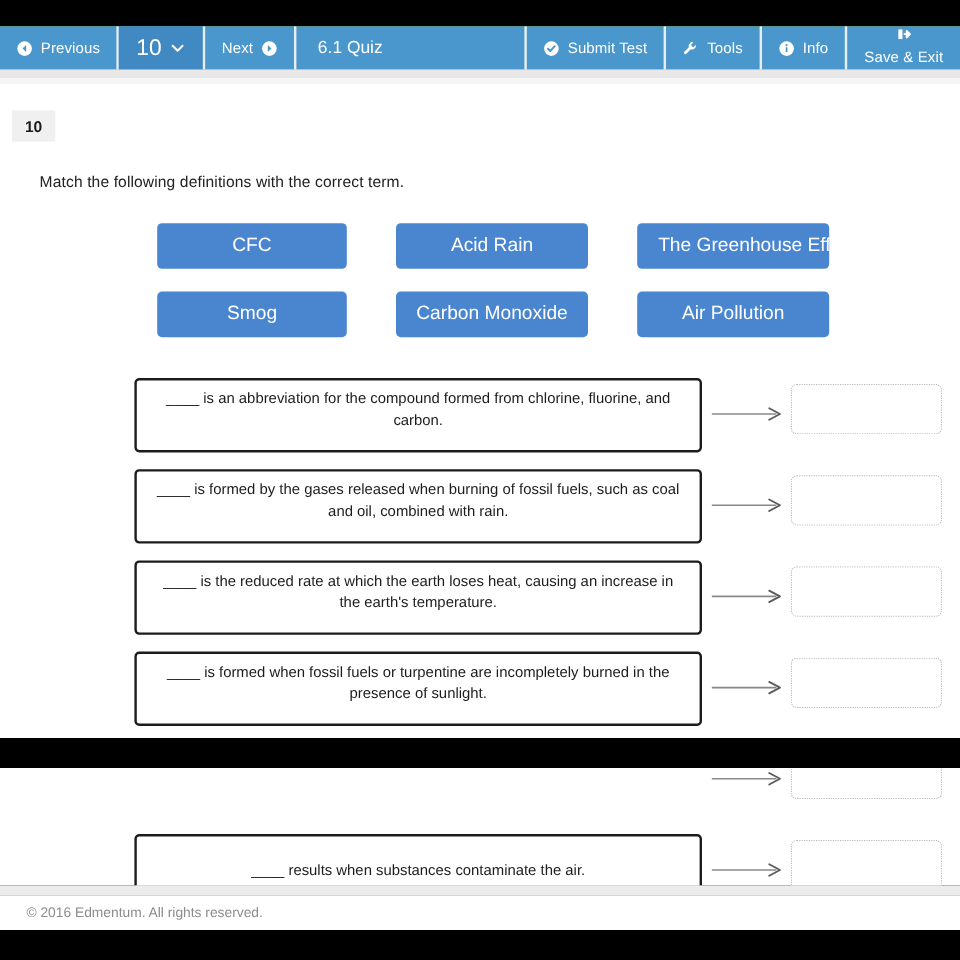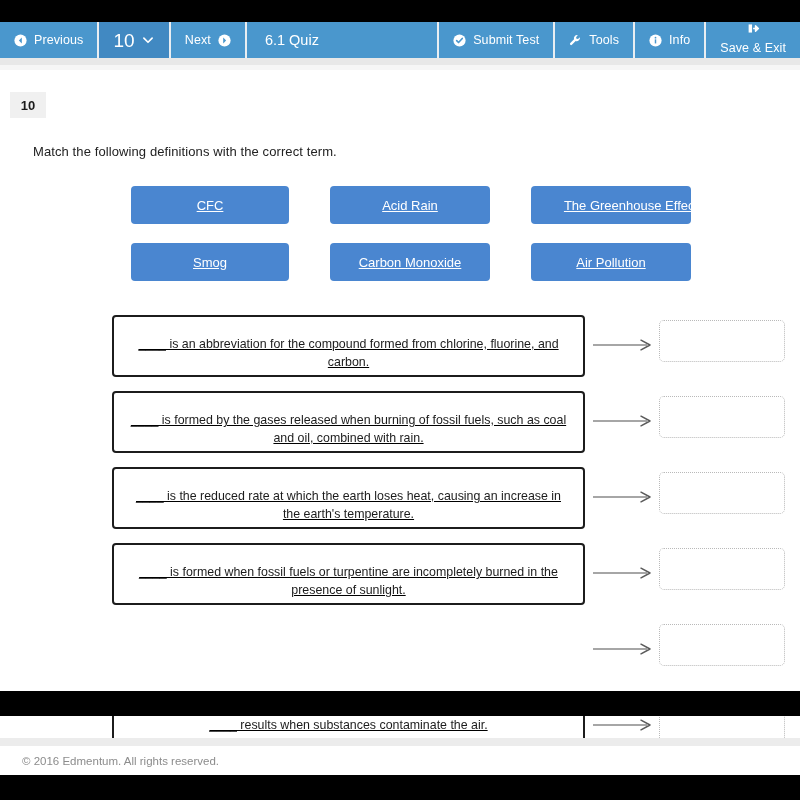--- a/index.html
+++ b/index.html
@@ -10,21 +10,21 @@
     width: 800px;
     height: 800px;
     overflow: hidden;
     background: #000000;
     font-family: "Liberation Sans", sans-serif;
     -webkit-font-smoothing: antialiased;
   }
   .screen {
     position: relative;
     width: 800px;
-    height: 716px;
+    height: 640px;
     background: #bef264;
   }
 
   
   .top-band {
     position: absolute;
     left: 0; top: 0;
     width: 800px; height: 22px;
     background: #000000;
   }
@@ -137,29 +137,28 @@
     width: 560px;
     display: grid;
     grid-template-columns: 158px 1fr 160px 1fr 160px;
     grid-template-rows: 38px 19px 38px;
     grid-auto-flow: row;
   }
   .tile {
     background: #4a86d0;
     border-radius: 4px;
     color: #ffffff;
-    font-size: 13px;
+    font-size: 16px;
     display: flex;
     align-items: center;
     justify-content: center;
     cursor: grab;
     user-select: none;
     white-space: nowrap;
     overflow: hidden;
-    text-decoration: underline;
   }
   .tile.t1 { grid-column: 1; grid-row: 1; }
   .tile.t2 { grid-column: 3; grid-row: 1; }
   .tile.t3 { grid-column: 5; grid-row: 1; padding-left: 40px; }
   .tile.t4 { grid-column: 1; grid-row: 3; text-align: right; }
   .tile.t5 { grid-column: 3; grid-row: 3; }
   .tile.t6 { grid-column: 5; grid-row: 3; }
 
   
   .rows {
@@ -176,22 +175,21 @@
     position: absolute;
     left: 112px; top: 0;
     width: 473px; height: 62px;
     box-sizing: border-box;
     border: 2px solid #1c1c1c;
     border-radius: 4px;
     background: #ffffff;
     display: flex;
     align-items: flex-start;
     justify-content: center;
-    padding: 19px 12px 0 12px;
-    text-decoration: underline;
+    padding: 7px 12px 0 12px;
   }
   .def-box.center-v {
     align-items: center;
     padding-top: 0;
   }
   .def-text {
     font-size: 12.4px;
     line-height: 1.45;
     color: #1c1c1c;
     text-align: center;

